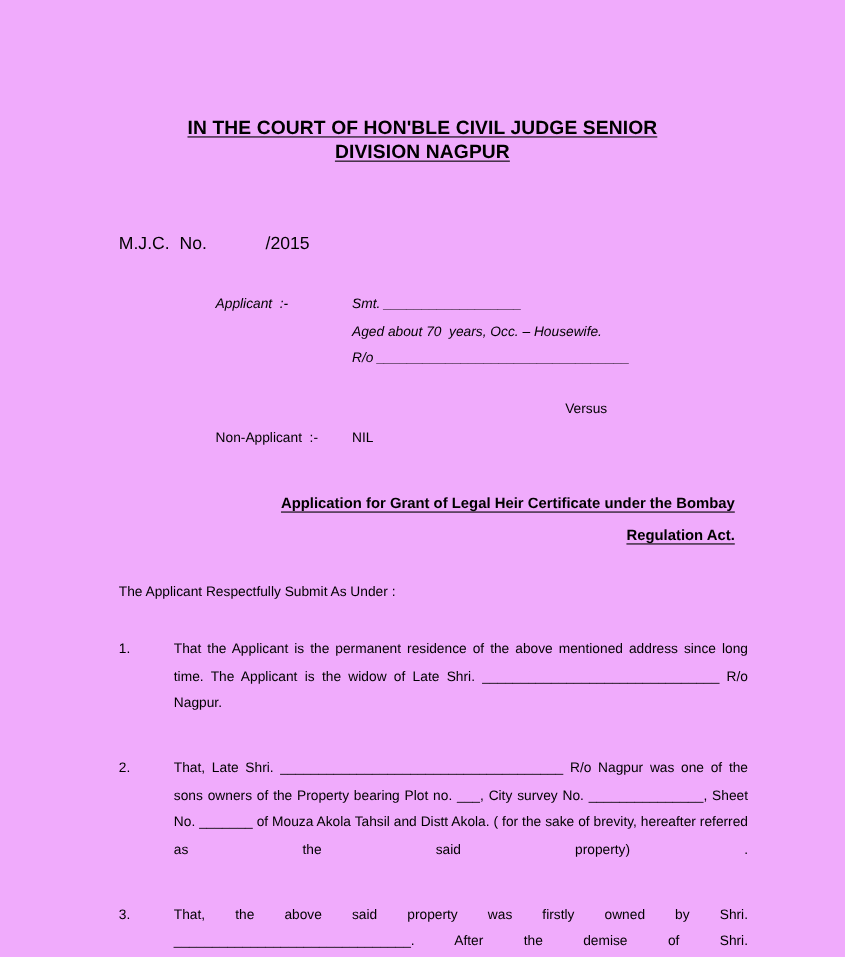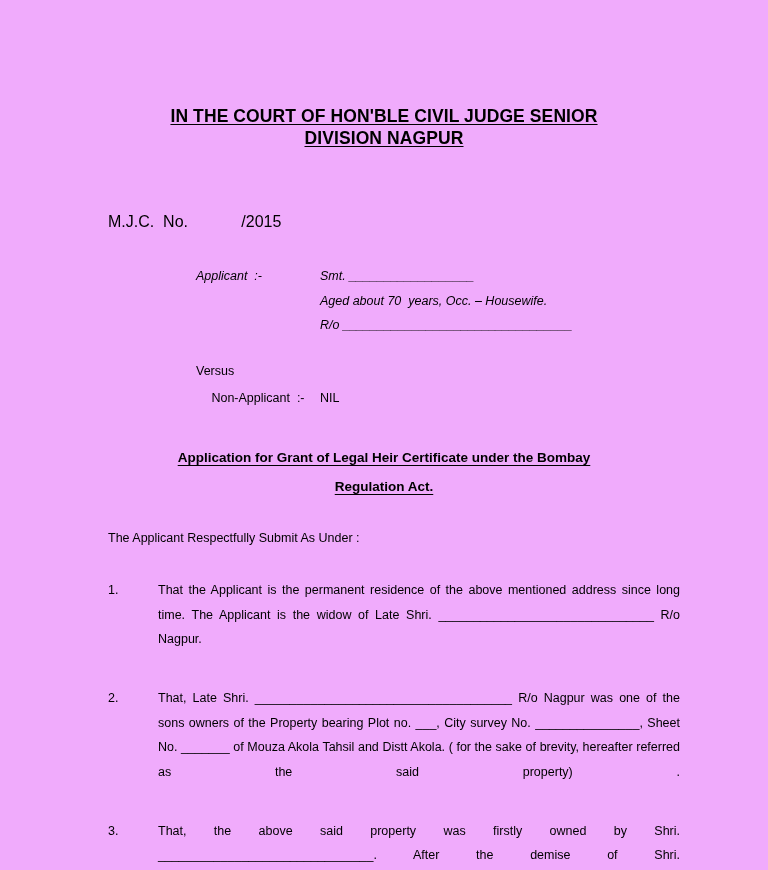--- a/index.html
+++ b/index.html
@@ -73,45 +73,44 @@
   .party-indent {
     display: inline-block;
     width: 124px;
   }
 
   .versus {
     position: absolute;
     left: 196px;
     top: 362px;
     width: 356px;
-    text-align: left;
+    text-align: right;
     font-size: 12.5px;
     line-height: 18px;
   }
 
   .nonapplicant {
     position: absolute;
     left: 196px;
     top: 389px;
     font-size: 12.5px;
     line-height: 18px;
     white-space: pre;
   }
   .nonapplicant .party-label {
     width: 124px;
-    text-align: center;
   }
 
   
   .subject {
     position: absolute;
     left: 100px;
     top: 443px;
     width: 568px;
-    text-align: center;
+    text-align: right;
     font-size: 13.5px;
     font-weight: bold;
     line-height: 29px;
   }
   .subject .u {
     text-decoration: underline;
     text-underline-offset: 2.5px;
   }
 
   

